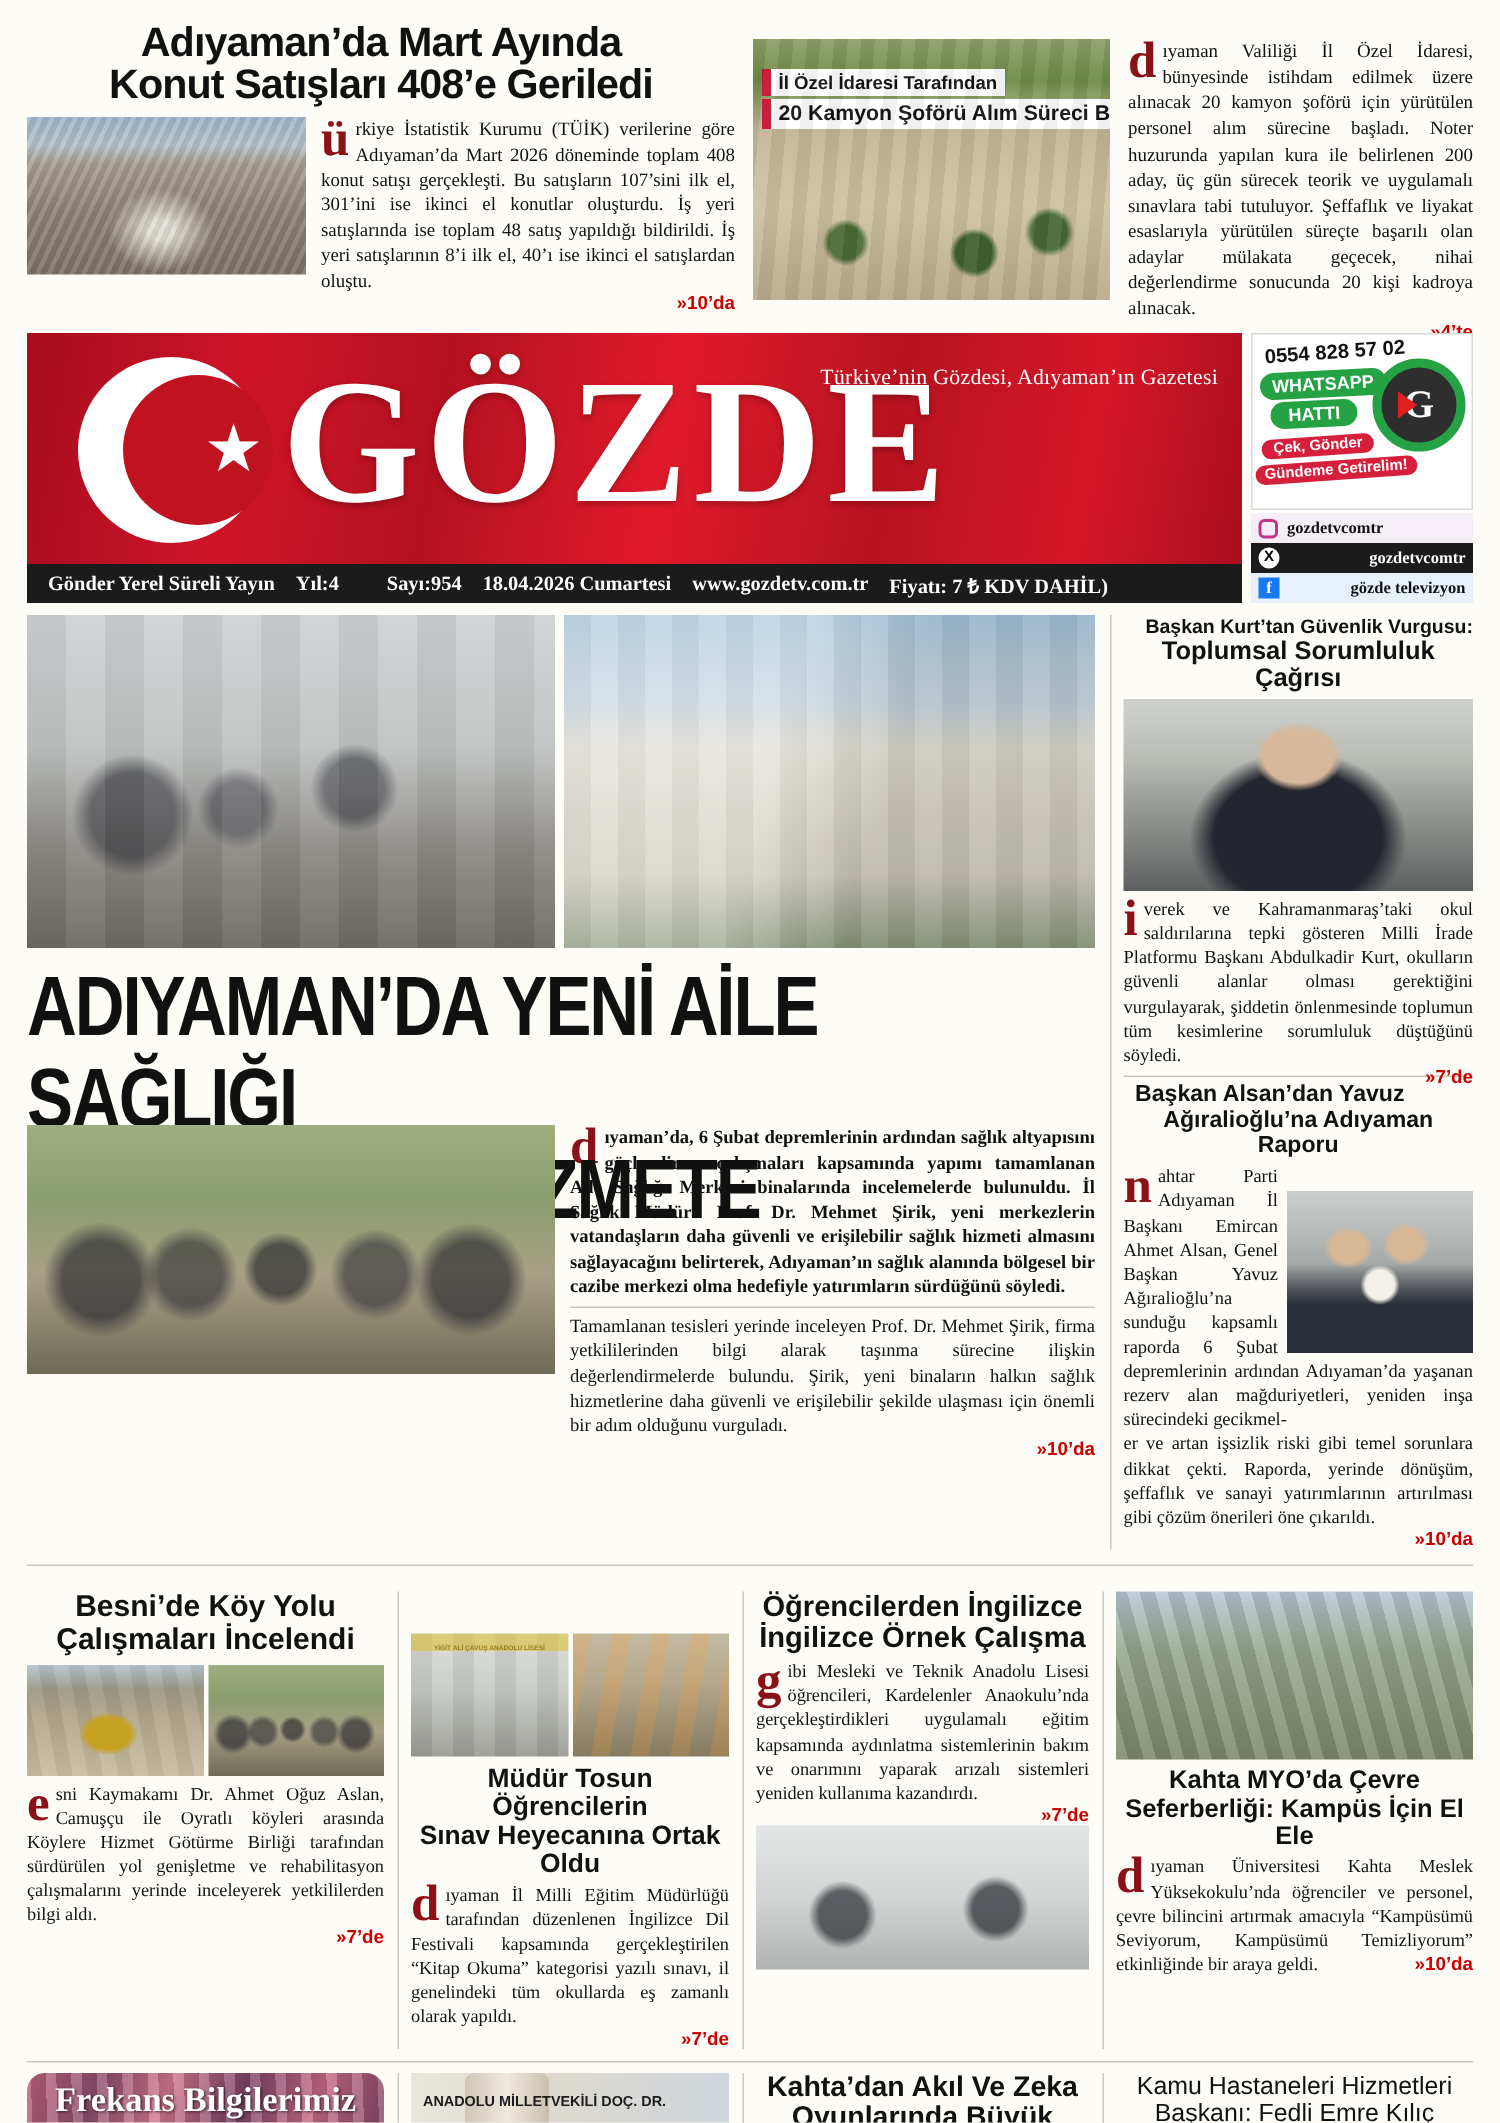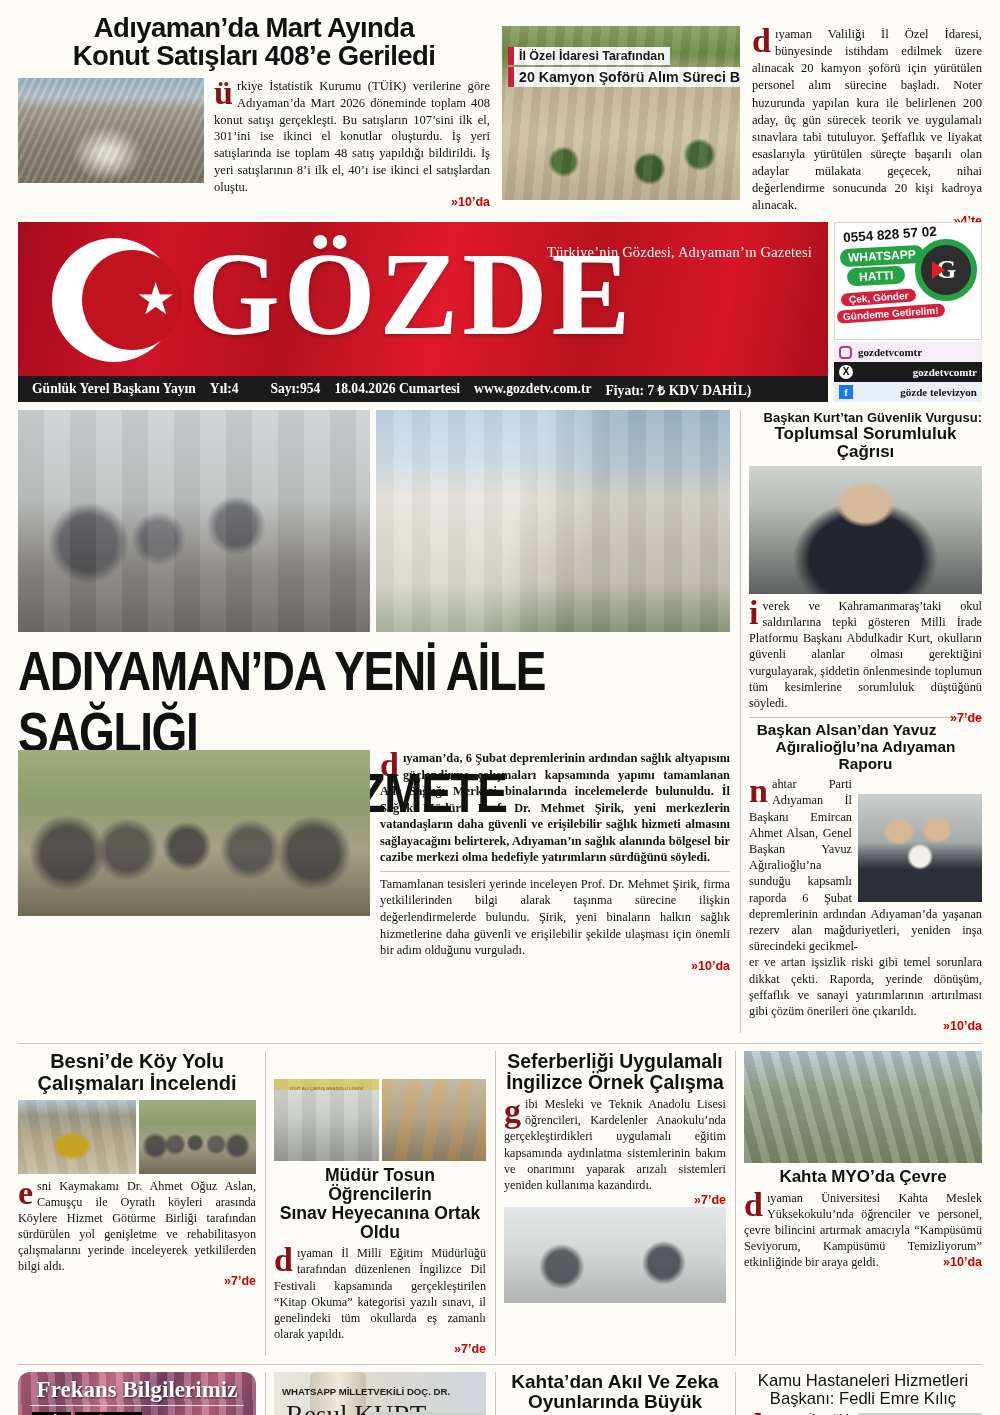--- a/index.html
+++ b/index.html
@@ -166,21 +166,21 @@
 
       <div class="serif" style="position:absolute; right:16px; top:22px; color:#fff; font-size:14.5px;
                   font-style:normal; letter-spacing:.2px;">Türkiye’nin Gözdesi, Adıyaman’ın Gazetesi</div>
 
       <div class="serif" style="position:absolute; left:170px; top:14px; color:#fff; font-weight:bold;
                   font-size:118px; line-height:118px; letter-spacing:4px;
                   text-shadow:0 2px 4px rgba(0,0,0,.25);">GÖZDE</div>
 
       <div style="position:absolute; left:0; right:0; bottom:0; height:26px; background:#1b1b1b;
                   display:flex; align-items:center; gap:14px; padding:0 14px; color:#fff;">
-        <span class="serif" style="font-weight:bold; font-size:13.6px;">Günlük Yerel Başkanı Yayın</span>
+        <span class="serif" style="font-weight:bold; font-size:13.6px;">Gönder Yerel Süreli Yayın</span>
         <span class="serif" style="font-weight:bold; font-size:13.6px;">Yıl:4</span>
         <span class="serif" style="font-weight:bold; font-size:13.6px; margin-left:18px;">Sayı:954</span>
         <span class="serif" style="font-weight:bold; font-size:13.6px;">18.04.2026 Cumartesi</span>
         <span class="serif" style="font-weight:bold; font-size:13.6px;">www.gozdetv.com.tr</span>
         <span class="serif" style="font-weight:bold; font-size:13.6px; ">Fiyatı: 7 ₺  KDV DAHİL)</span>
       </div>
     </div>
 
     <div style="width:148px; margin-left:6px; display:flex; flex-direction:column;">
       <div style="flex:1; background:#fff; border:1px solid #d8d8d8; position:relative; overflow:hidden;">
@@ -275,21 +275,21 @@
         <div class="body-text" style="font-size:12.3px;">
           <span>er ve artan işsizlik riski gibi temel sorunlara dikkat çekti. Raporda, yerinde dönüşüm, şeffaflık ve sanayi yatırımlarının artırılması gibi çözüm önerileri öne çıkarıldı.</span>
         </div>
         <div style="text-align:right;">
           <span class="jump">»10’da</span>
         </div>
       </div>
     </div>
   </div>
 
-  <div style="display:flex; gap:9px; margin-top:10px; border-top:1px solid #c9c6bd; padding-top:7px;">
+  <div style="display:flex; gap:9px; margin-top:10px; border-top:1px solid #c9c6bd; padding-top:17px;">
 
     <div style="width:238px;">
       <div class="sans" style="font-weight:bold; font-size:20px; text-align:center; line-height:1.08;">
         <div>Besni’de Köy Yolu</div>
         <div>Çalışmaları İncelendi</div>
       </div>
       <div style="display:flex; gap:3px; margin-top:5px;">
         <div class="ph photo-dozer" style="flex:1; height:74px;"></div>
         <div class="ph photo-group" style="flex:1; height:74px;"></div>
       </div>
@@ -312,34 +312,35 @@
         <div>Sınav Heyecanına Ortak Oldu</div>
       </div>
       <div class="body-text dropcap" style="margin-top:3px; font-size:12.2px;"><span>dıyaman İl Milli Eğitim Müdürlüğü tarafından düzenlenen İngilizce Dil Festivali kapsamında gerçekleştirilen “Kitap Okuma” kategorisi yazılı sınavı, il genelindeki tüm okullarda eş zamanlı olarak yapıldı.</span></div>
       <div style="text-align:right;">
         <span class="jump">»7’de</span>
       </div>
     </div>
 
     <div style="width:231px; border-left:1px solid #c9c6bd; padding-left:8px;">
       <div class="sans" style="font-weight:bold; font-size:19.4px; text-align:center; line-height:1.08;">
-        <div>Seferberliği Uygulamalı</div>
+        <div>Öğrencilerden İngilizce</div>
         <div>İngilizce Örnek Çalışma</div>
       </div>
       <div class="body-text dropcap" style="margin-top:3px; font-size:12.2px;"><span>gibi Mesleki ve Teknik Anadolu Lisesi öğrencileri, Kardelenler Anaokulu’nda gerçekleştirdikleri uygulamalı eğitim kapsamında aydınlatma sistemlerinin bakım ve onarımını yaparak arızalı sistemleri yeniden kullanıma kazandırdı.</span></div>
       <div style="text-align:right;">
         <span class="jump">»7’de</span>
       </div>
       <div class="ph photo-ceiling" style="width:100%; height:96px; margin-top:4px;"></div>
     </div>
 
     <div style="flex:1; border-left:1px solid #c9c6bd; padding-left:8px;">
       <div class="ph photo-cleanup" style="width:100%; height:112px;"></div>
       <div class="sans" style="font-weight:bold; font-size:17px; text-align:center; line-height:1.08; margin-top:5px;">
         <div>Kahta MYO’da Çevre</div>
+        <div>Seferberliği: Kampüs İçin El Ele</div>
       </div>
       <div class="body-text dropcap" style="margin-top:3px; font-size:12.2px;"><span>dıyaman Üniversitesi Kahta Meslek Yüksekokulu’nda öğrenciler ve personel, çevre bilincini artırmak amacıyla “Kampüsümü Seviyorum, Kampüsümü Temizliyorum” etkinliğinde bir araya geldi.</span><span class="jump">»10’da</span></div>
     </div>
   </div>
 
   <div style="display:flex; gap:9px; margin-top:8px; border-top:1px solid #c9c6bd; padding-top:7px;">
 
     <div style="width:238px;">
       <div style="width:100%; height:132px; border-radius:12px; position:relative; overflow:hidden;
                   background:linear-gradient(110deg,#c0627f 0%,#8d4f6d 18%,#d3788f 34%,#7c4465 52%,#c76a86 70%,#8a4c6a 86%,#b85f7c 100%);">
@@ -357,21 +358,21 @@
         </div>
 
       </div>
 
     </div>
 
     <div style="width:221px; border-left:1px solid #c9c6bd; padding-left:8px;">
       <div class="photo-kurt" style="width:100%; height:192px; position:relative; overflow:hidden;">
         <div style="position:absolute; left:36px; top:0; width:56px; height:200px;
                     background:linear-gradient(to right,#cfc7b6,#efe9dd,#c9c0ad); border-radius:6px;"></div>
-        <div class="sans" style="position:absolute; left:8px; top:14px; font-weight:bold; font-size:9.6px; color:#1b1b1b;">WHATSAPP MİLLETVEKİLİ DOÇ. DR.</div>
+        <div class="sans" style="position:absolute; left:8px; top:14px; font-weight:bold; font-size:9.6px; color:#1b1b1b;">ANADOLU MİLLETVEKİLİ DOÇ. DR.</div>
         <div class="serif" style="position:absolute; left:12px; top:28px; font-size:27px; color:#1b1b1b;">Resul KURT</div>
 
         <div class="ph photo-portrait" style="position:absolute; right:-6px; bottom:0; width:122px; height:152px; border-radius:4px;"></div>
 
       </div>
     </div>
 
     <div style="width:231px; border-left:1px solid #c9c6bd; padding-left:8px;">
       <div class="sans" style="font-weight:bold; font-size:19px; text-align:center; line-height:1.08;">
         <div>Kahta’dan Akıl Ve Zeka</div>

